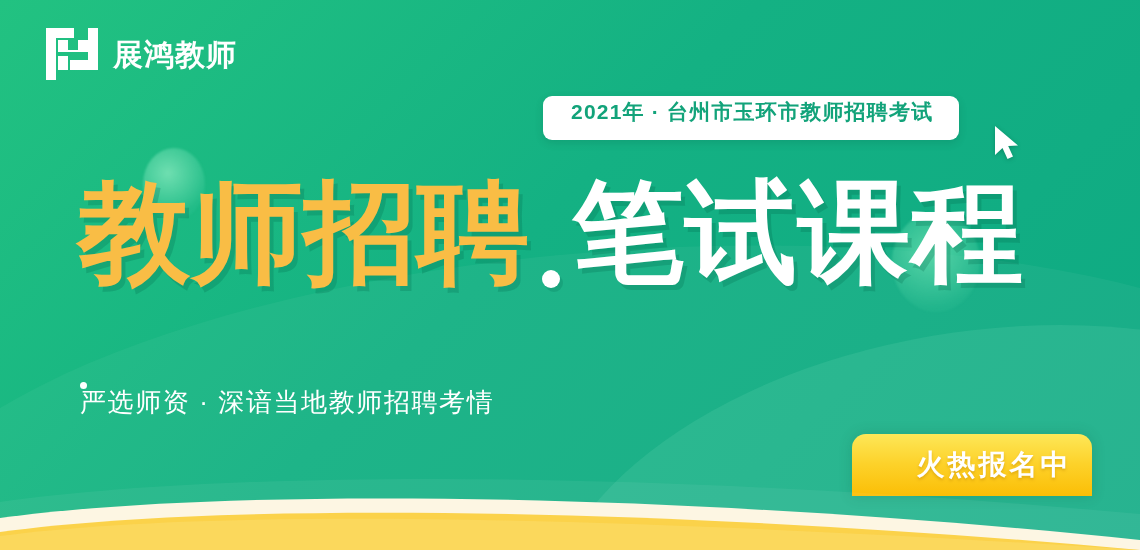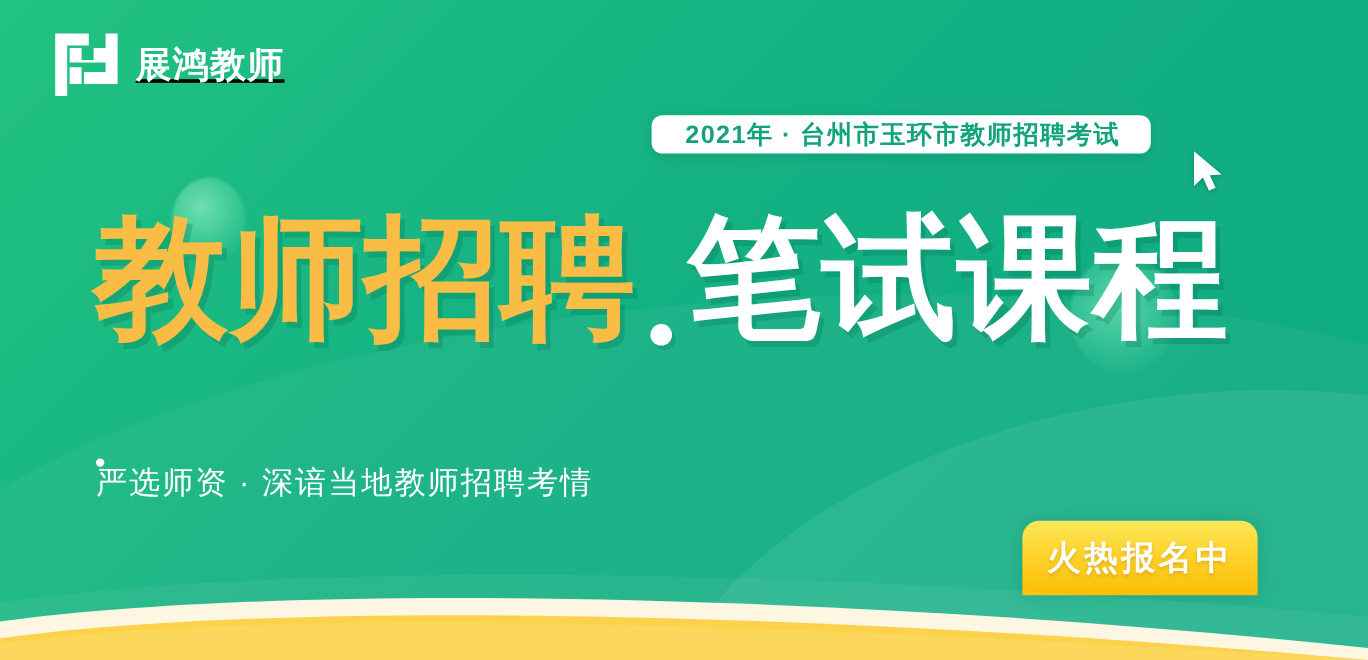--- a/index.html
+++ b/index.html
@@ -74,21 +74,20 @@
   .logo-mark {
     width: 56px;
     height: 56px;
     flex: none;
   }
   .logo-text {
     display: flex;
     flex-direction: row;
     justify-content: center;
     padding-top: 2px;
-    text-decoration: underline;
   }
   .logo-cn {
     color: #ffffff;
     font-size: 30px;
     font-weight: bold;
     letter-spacing: 1px;
     line-height: 1.05;
     white-space: nowrap;
   }
   .logo-en {
@@ -100,21 +99,21 @@
     margin-top: 3px;
     white-space: nowrap;
   }
 
   
   .pill {
     position: absolute;
     left: 543px;
     top: 96px;
     height: 32px;
-    padding: 0 26px 0 28px;
+    padding: 0 26px 12px 28px;
     display: flex;
     align-items: center;
     background: #ffffff;
     border-radius: 9px;
     box-shadow: 0 3px 9px rgba(0, 60, 40, 0.14);
   }
   .pill-text {
     color: #12a37a;
     font-size: 21px;
     font-weight: bold;
@@ -197,20 +196,21 @@
     top: 434px;
     width: 196px;
     height: 62px;
     border-radius: 14px 14px 0 0;
     background: linear-gradient(180deg, #fde758 0%, #fdd22a 48%, #fbbe06 100%);
     display: flex;
     align-items: center;
     justify-content: center;
     box-shadow: 0 0 14px rgba(0, 70, 50, 0.18);
     cursor: pointer;
+    padding-left: 44px;
   }
   .cta-text {
     color: #ffffff;
     font-size: 28px;
     font-weight: bold;
     letter-spacing: 3px;
     white-space: nowrap;
     text-shadow: 0 2px 3px rgba(190, 130, 0, 0.45);
   }
 

